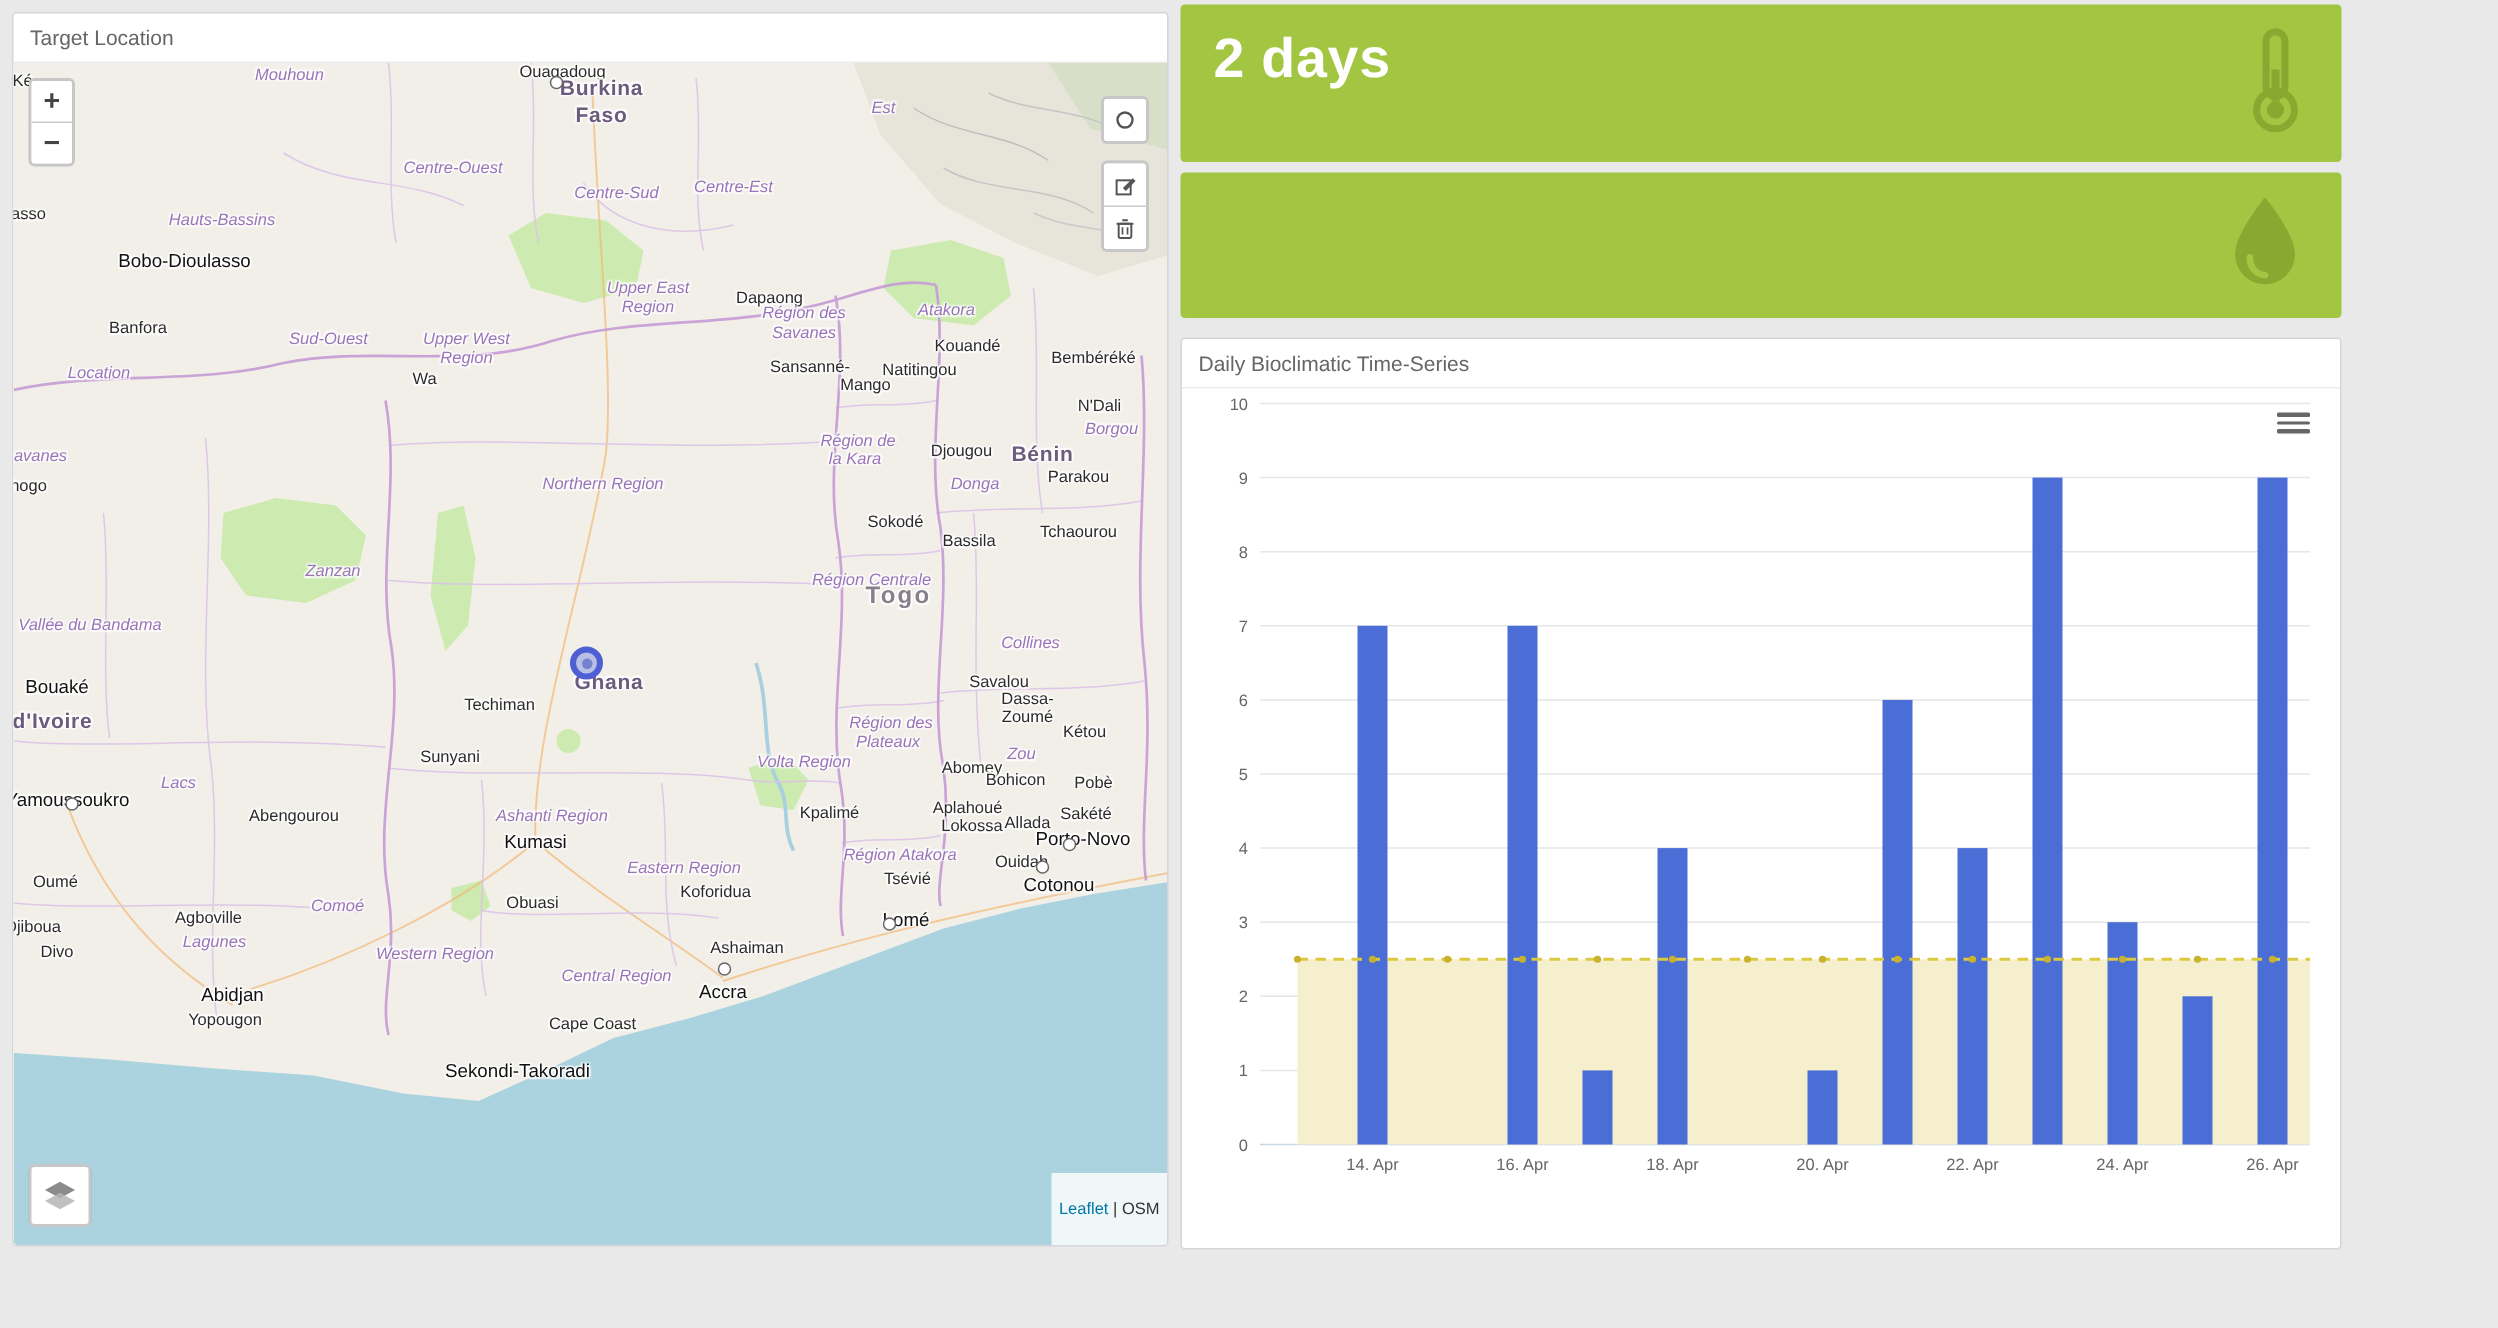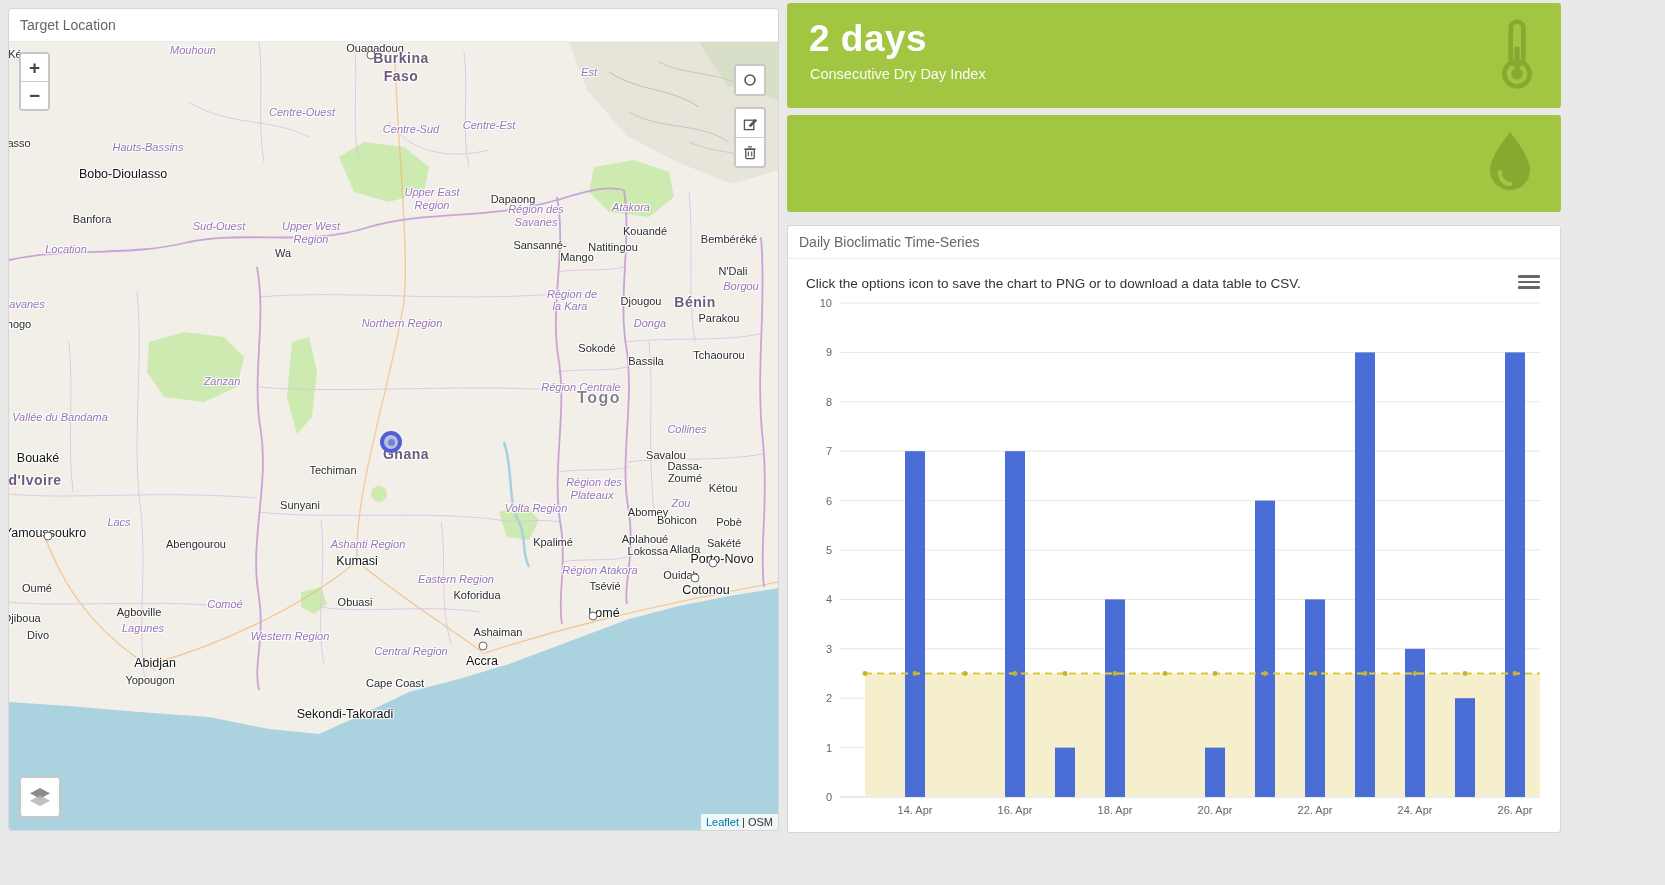--- a/index.html
+++ b/index.html
@@ -28,21 +28,21 @@
         border-radius:50%;background:rgba(60,80,190,.55);}
   .lf-ctl{position:absolute;background:#fff;border:2px solid rgba(0,0,0,.22);border-radius:4px;overflow:hidden;}
   .lf-btn{width:28px;height:28px;display:flex;align-items:center;justify-content:center;
         font-size:19px;font-weight:bold;color:#444;background:#fff;cursor:pointer;}
   .lf-sep{height:1px;background:#ccc;}
   #zoom-ctl{left:10px;top:10px;}
   #zoom-ctl .lf-btn{width:27px;height:27px;}
   #circle-ctl{right:12px;top:22px;}
   #edit-ctl{right:12px;top:65px;}
   #layers-ctl{left:10px;bottom:12px;width:38px;height:38px;display:flex;align-items:center;justify-content:center;}
-  #attribution{position:absolute;right:0;bottom:0;background:rgba(255,255,255,.82);font-size:11px;color:#333;padding:2px 5px;}
+  #attribution{position:absolute;right:0;bottom:0;background:rgba(255,255,255,.82);font-size:11px;color:#333;padding:18px 5px;}
   #attribution a{color:#0078a8;text-decoration:none;}
 
   
   .stat-card{position:absolute;left:787px;width:774px;border-radius:3px;color:#fff;overflow:hidden;}
   #card-0{top:3px;height:105px;}
   #card-1{top:115px;height:97px;}
   .stat-value{font-size:37px;font-weight:bold;margin:15px 0 6px 22px;letter-spacing:.5px;}
   .stat-label{font-size:14.5px;margin-left:23px;opacity:.95;}
   .stat-icon{position:absolute;right:22px;top:50%;transform:translateY(-50%);opacity:.85;}
 
@@ -279,21 +279,20 @@
     </div>
 
     <div id="attribution">
       <a href="#">Leaflet</a><span> | </span><span>OSM</span>
     </div>
   </div>
 </div>
 
 <div class="stat-card" id="card-0" style="background: rgb(162, 198, 66);">
   <div class="stat-value">2 days</div>
-  <div class="stat-label">Consecutive Dry Day Index</div>
   <div class="stat-icon">
     <svg width="44" height="72" viewBox="0 0 24 40">
       <rect x="8.5" y="2" width="7" height="24" rx="3.5" fill="none" stroke="#84a42e" stroke-width="2.6"></rect>
       <circle cx="12" cy="31" r="7" fill="none" stroke="#84a42e" stroke-width="2.6"></circle>
       <circle cx="12" cy="31" r="3.2" fill="#84a42e"></circle>
       <line x1="12" y1="28" x2="12" y2="16" stroke="#84a42e" stroke-width="3"></line>
     </svg>
   </div>
 </div>
 
@@ -301,21 +300,20 @@
   <div class="stat-icon">
     <svg width="58" height="68" viewBox="0 0 28 34">
       <path d="M14,2 C14,2 4,14 4,21 a10,10 0 0 0 20,0 C24,14 14,2 14,2 Z" fill="#84a42e"></path>
       <path d="M9,22 a5.5,5.5 0 0 0 5,6" fill="none" stroke="#a2c642" stroke-width="2.2" stroke-linecap="round"></path>
     </svg>
   </div>
 </div>
 
 <div class="panel" id="chart-panel">
   <div class="panel-header">Daily Bioclimatic Time-Series</div>
-  <div id="chart-subtitle">Click the options icon to save the chart to PNG or to download a data table to CSV.</div>
   <div id="chart-menu">
     <span></span>
       <span></span>
       <span></span>
   </div>
   <svg id="chart-svg" width="744" height="522">
       <line x1="38" y1="502" x2="738" y2="502" stroke="#ccd6eb" stroke-width="1"></line>
       <text class="axlab" x="30" y="506" text-anchor="end">0</text>
       <line x1="38" y1="452.6" x2="738" y2="452.6" stroke="#e6e6e6" stroke-width="1"></line>
       <text class="axlab" x="30" y="456.6" text-anchor="end">1</text>

